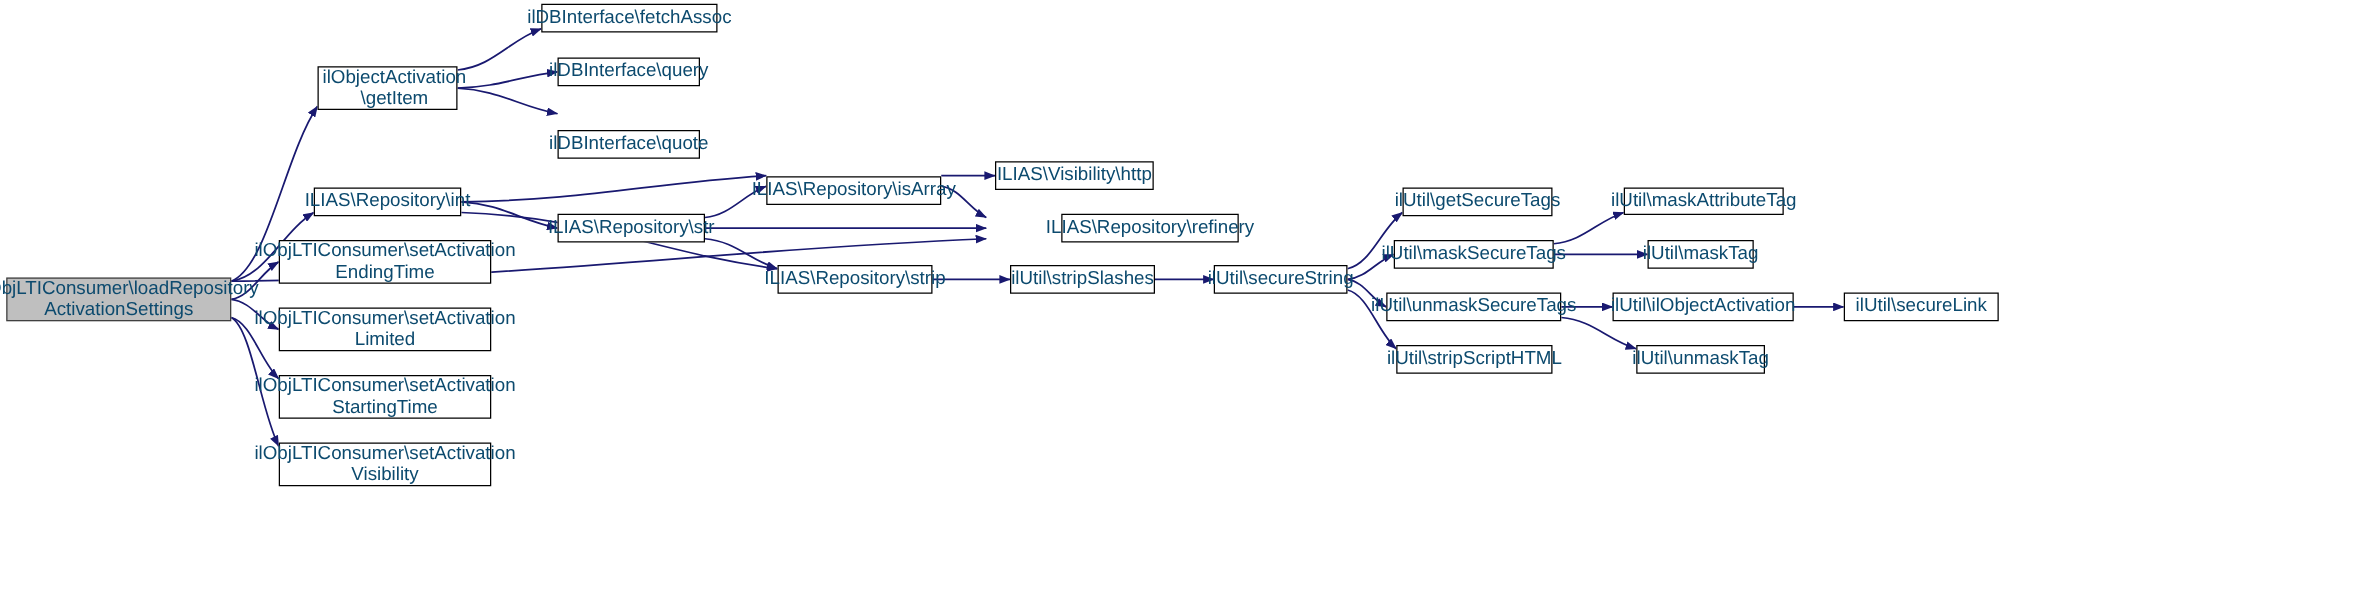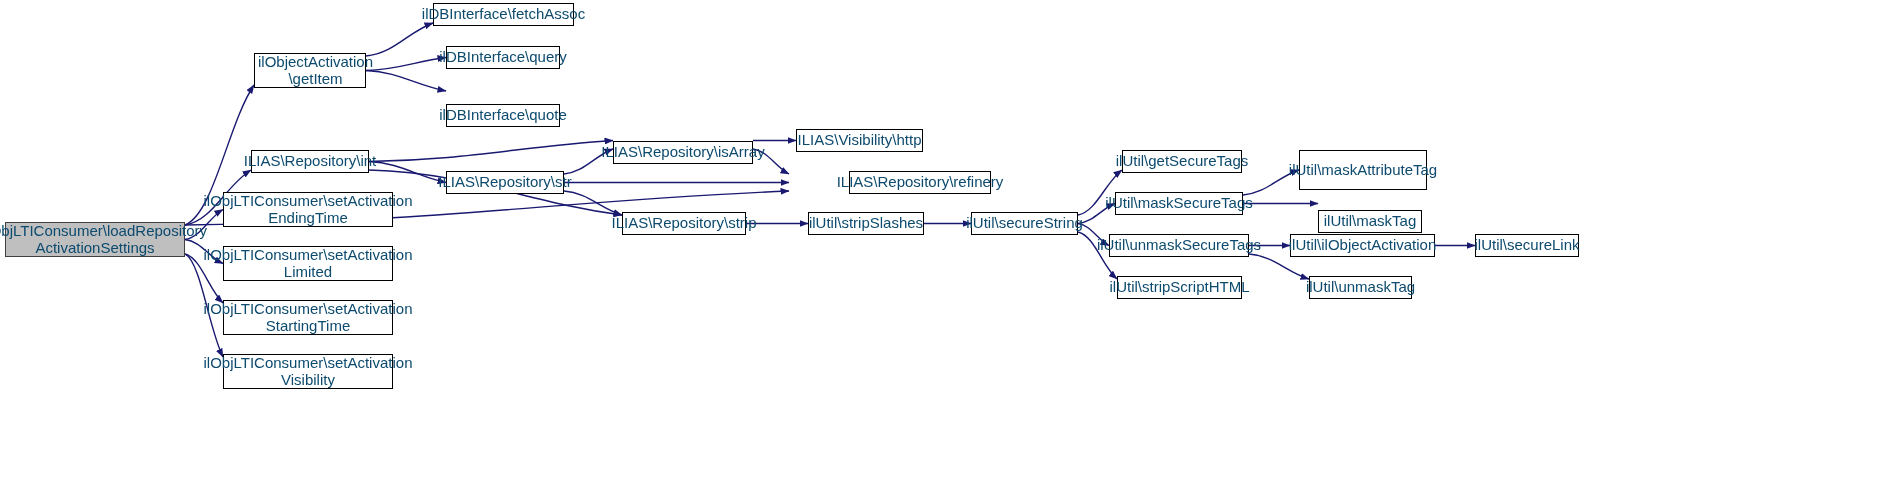--- a/index.html
+++ b/index.html
@@ -64,25 +64,25 @@
       <div class="node" style="left: 613px; top: 129px; width: 140px; height: 23px; margin-top: 12px;">ILIAS\Repository\isArray</div>
       <div class="node" style="left: 796px; top: 129px; width: 127px; height: 23px;">ILIAS\Visibility\http</div>
       <div class="node" style="left: 836px; top: 171px; width: 142px; height: 23px; margin-left: 13px;">ILIAS\Repository\refinery</div>
       <div class="node" style="left: 622px; top: 212px; width: 124px; height: 23px;">ILIAS\Repository\strip</div>
       <div class="node" style="left: 808px; top: 212px; width: 116px; height: 23px;">ilUtil\stripSlashes</div>
       <div class="node" style="left: 971px; top: 212px; width: 107px; height: 23px;">ilUtil\secureString</div>
       <div class="node" style="left: 1122px; top: 150px; width: 120px; height: 23px;">ilUtil\getSecureTags</div>
       <div class="node" style="left: 1115px; top: 192px; width: 128px; height: 23px;">ilUtil\maskSecureTags</div>
       <div class="node" style="left: 1109px; top: 234px; width: 140px; height: 23px;">ilUtil\unmaskSecureTags</div>
       <div class="node" style="left: 1117px; top: 276px; width: 125px; height: 23px;">ilUtil\stripScriptHTML</div>
-      <div class="node" style="left: 1299px; top: 150px; width: 128px; height: 40px;">ilUtil\maskAttributeTag</div>
-      <div class="node" style="left: 1318px; top: 210px; width: 104px; height: 23px;">ilUtil\maskTag</div>
+      <div class="node" style="left: 1299px; top: 150px; width: 128px; height: 22px;">ilUtil\maskAttributeTag</div>
+      <div class="node" style="left: 1318px; top: 192px; width: 85px; height: 23px;">ilUtil\maskTag</div>
       <div class="node" style="left: 1290px; top: 234px; width: 145px; height: 23px;">ilUtil\ilObjectActivation</div>
       <div class="node" style="left: 1309px; top: 276px; width: 103px; height: 23px;">ilUtil\unmaskTag</div>
-      <div class="node" style="left: 1475px; top: 234px; width: 104px; height: 23px;">ilUtil\secureLink</div>
+      <div class="node" style="left: 1475px; top: 234px; width: 124px; height: 23px;">ilUtil\secureLink</div>
       <div class="node" style="left: 223px; top: 192px; width: 170px; height: 35px;">ilObjLTIConsumer\setActivation
 EndingTime</div>
       <div class="node" style="left: 223px; top: 246px; width: 170px; height: 35px;">ilObjLTIConsumer\setActivation
 Limited</div>
       <div class="node" style="left: 223px; top: 300px; width: 170px; height: 35px;">ilObjLTIConsumer\setActivation
 StartingTime</div>
       <div class="node" style="left: 223px; top: 354px; width: 170px; height: 35px;">ilObjLTIConsumer\setActivation
 Visibility</div>
     </div>
 </div>

